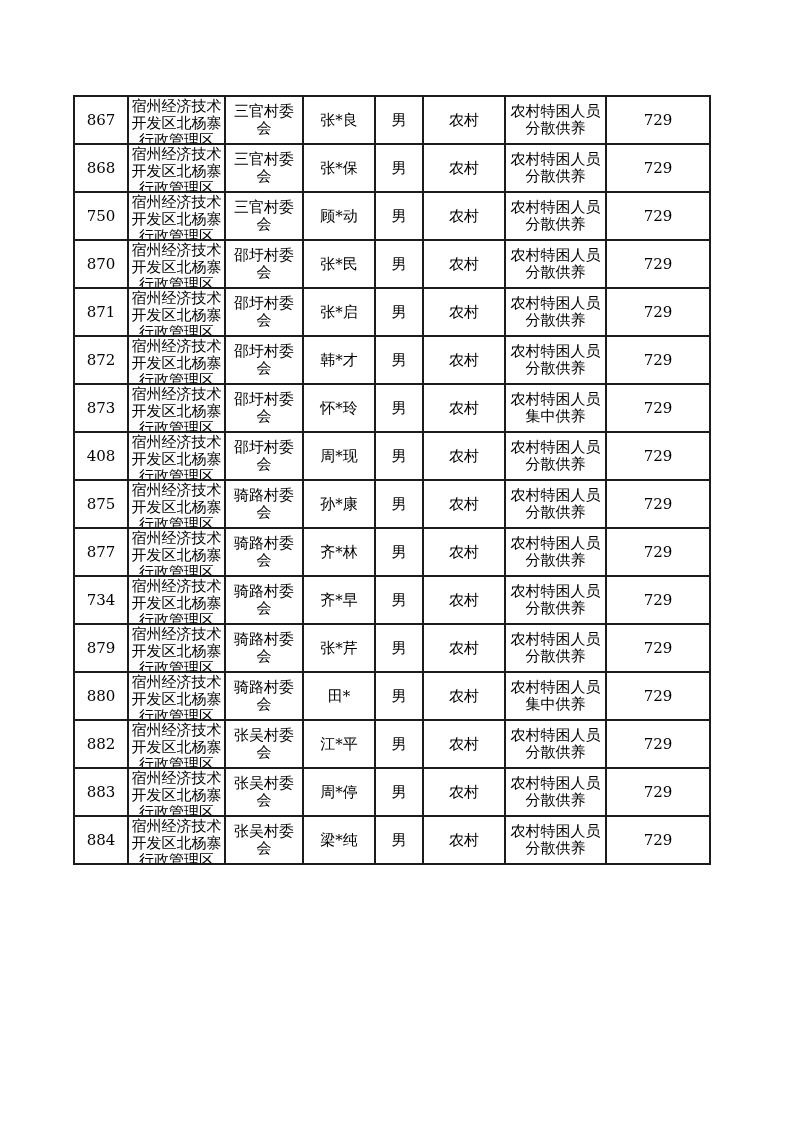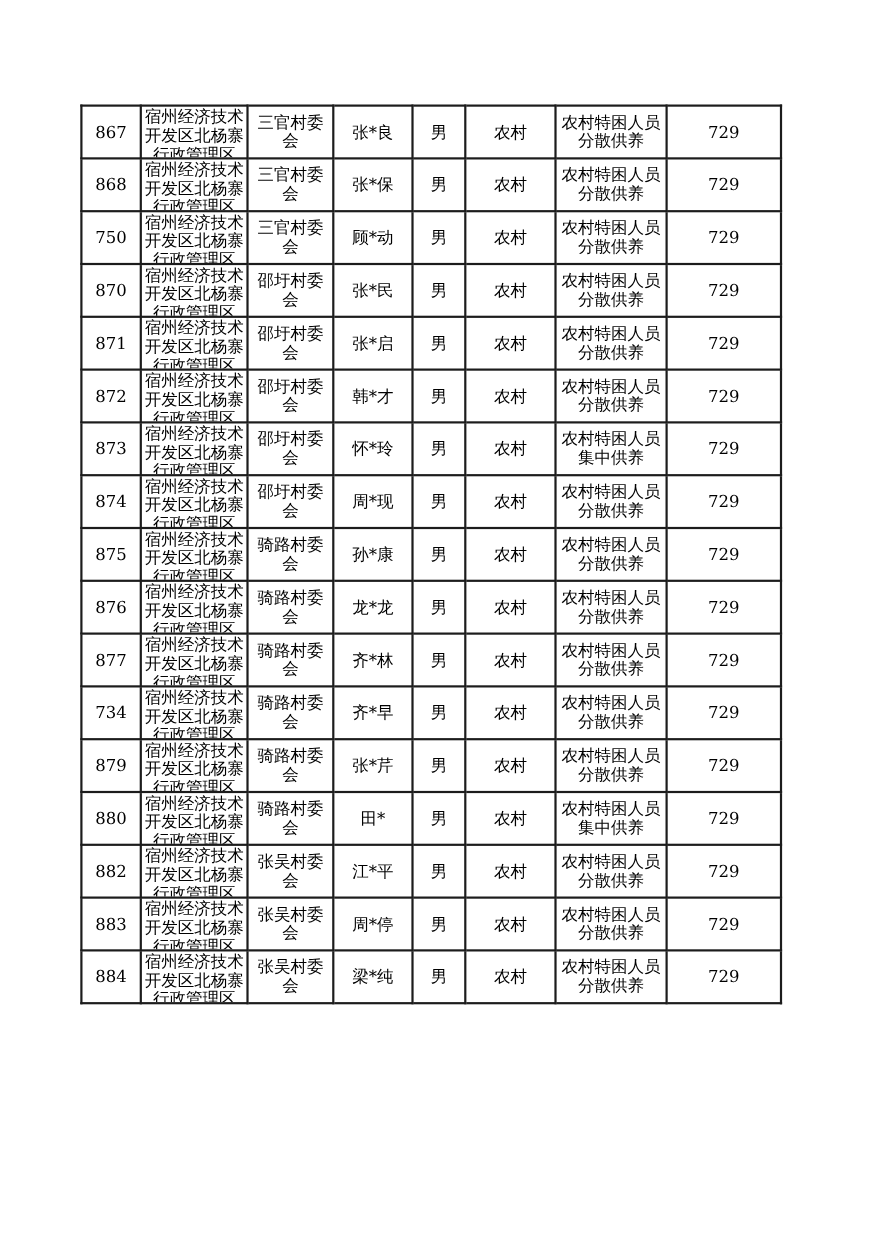--- a/index.html
+++ b/index.html
@@ -164,55 +164,41 @@
           <td class="col-village">邵圩村委
 会</td>
           <td class="col-name">怀*玲</td>
           <td class="col-gender">男</td>
           <td class="col-area">农村</td>
           <td class="col-category">农村特困人员
 集中供养</td>
           <td class="col-amount">729</td>
         </tr>
         <tr>
-          <td class="col-no">874</td>
+          <td class="col-no">408</td>
           <td class="col-district"><div class="clip3">宿州经济技术
 开发区北杨寨
 行政管理区</div></td>
           <td class="col-village">邵圩村委
 会</td>
           <td class="col-name">周*现</td>
           <td class="col-gender">男</td>
           <td class="col-area">农村</td>
           <td class="col-category">农村特困人员
 分散供养</td>
           <td class="col-amount">729</td>
         </tr>
         <tr>
           <td class="col-no">875</td>
           <td class="col-district"><div class="clip3">宿州经济技术
 开发区北杨寨
 行政管理区</div></td>
           <td class="col-village">骑路村委
 会</td>
           <td class="col-name">孙*康</td>
-          <td class="col-gender">男</td>
-          <td class="col-area">农村</td>
-          <td class="col-category">农村特困人员
-分散供养</td>
-          <td class="col-amount">729</td>
-        </tr>
-        <tr>
-          <td class="col-no">876</td>
-          <td class="col-district"><div class="clip3">宿州经济技术
-开发区北杨寨
-行政管理区</div></td>
-          <td class="col-village">骑路村委
-会</td>
-          <td class="col-name">龙*龙</td>
           <td class="col-gender">男</td>
           <td class="col-area">农村</td>
           <td class="col-category">农村特困人员
 分散供养</td>
           <td class="col-amount">729</td>
         </tr>
         <tr>
           <td class="col-no">877</td>
           <td class="col-district"><div class="clip3">宿州经济技术
 开发区北杨寨

